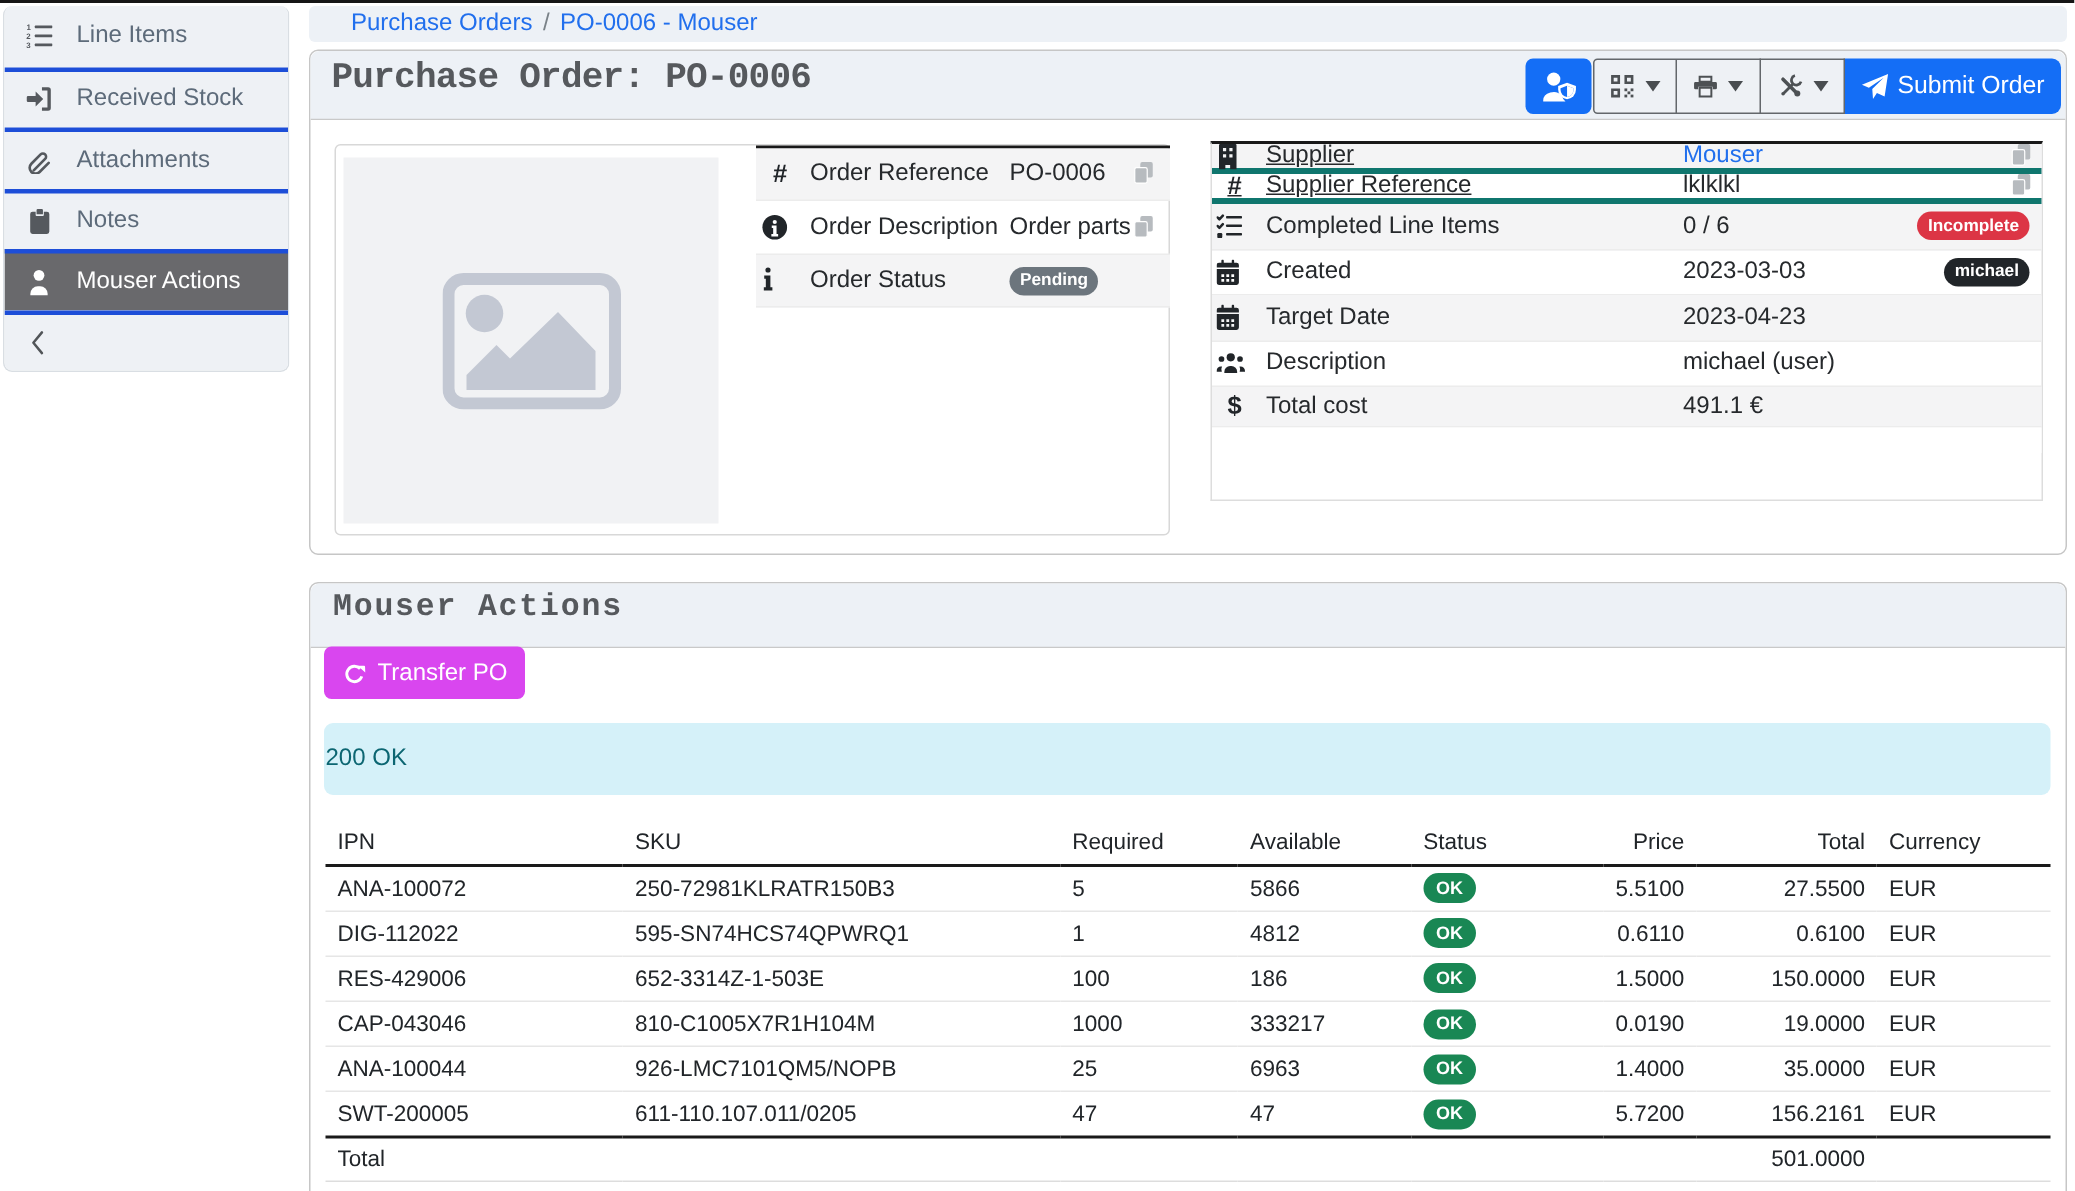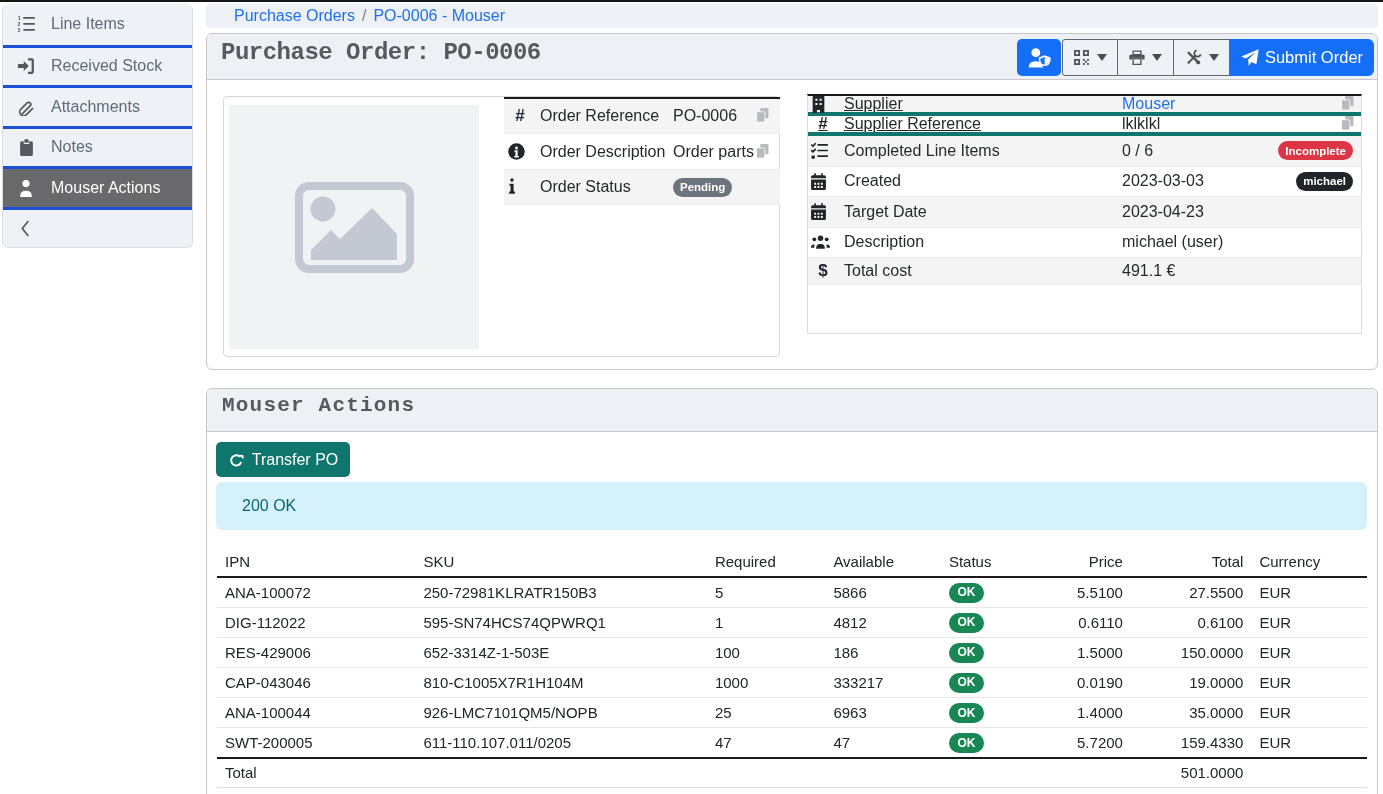--- a/index.html
+++ b/index.html
@@ -70,22 +70,22 @@
 #dtable-r .bdg { position:absolute; right:8px; }
 
 
 .badge { display:inline-block; color:#fff; font-weight:bold; font-size:11.5px; border-radius:10px; padding:2.5px 7px; line-height:14px; }
 .b-gray { background:#6c757d; }
 .b-red { background:#dc3545; }
 .b-black { background:#212529; }
 .b-green { background:#198754; font-size:12px; padding:2.5px 8.5px; line-height:15px; }
 
 
-#btn-transfer { left:216px; top:442px; width:134px; height:35px; background:#0f766e; border-radius:5px; color:#fff; font-size:16px; gap:8px; }
-#alert { left:216px; top:482px; width:1151px; height:48px; background:#d5f1f9; border-radius:6px; color:#0c6672; font-size:16px; line-height:48px; padding-left:26px; }
+#btn-transfer { left:216px; top:431px; width:134px; height:35px; background:#d946ef; border-radius:5px; color:#fff; font-size:16px; gap:8px; }
+#alert { left:216px; top:482px; width:1151px; height:48px; background:#d5f1f9; border-radius:6px; color:#0c6672; font-size:16px; line-height:48px; padding-left:1px; }
 
 
 #btable { left:217px; top:546px; width:1150px; font-size:15px; color:#212529; border-collapse:collapse; }
 #btable th { font-weight:normal; text-align:left; padding:5px 8px; height:31px; border-bottom:2.5px solid #1a1a1a; }
 #btable td { padding:4px 8px; height:30.2px; border-bottom:1px solid #e6e6e6; }
 #btable .r { text-align:right; }
 #btable tr.total td { border-top:2.5px solid #1a1a1a; border-bottom:1px solid #ddd; height:29px; }
 svg { display:block; }
 .hash { font-weight:bold; font-size:17px; color:#212529; }
 .dollar { font-weight:bold; font-size:17px; color:#212529; }
@@ -436,21 +436,21 @@
           <td class="r">35.0000</td>
           <td>EUR</td>
         </tr>
     <tr>
           <td>SWT-200005</td>
           <td>611-110.107.011/0205</td>
           <td>47</td>
           <td>47</td>
           <td><span class="badge b-green">OK</span></td>
           <td class="r">5.7200</td>
-          <td class="r">159.4330</td>
+          <td class="r">156.2161</td>
           <td>EUR</td>
         </tr>
     <tr class="total">
           <td>Total</td>
           <td></td>
           <td></td>
           <td></td>
           <td></td>
           <td></td>
           <td class="r">501.0000</td>

